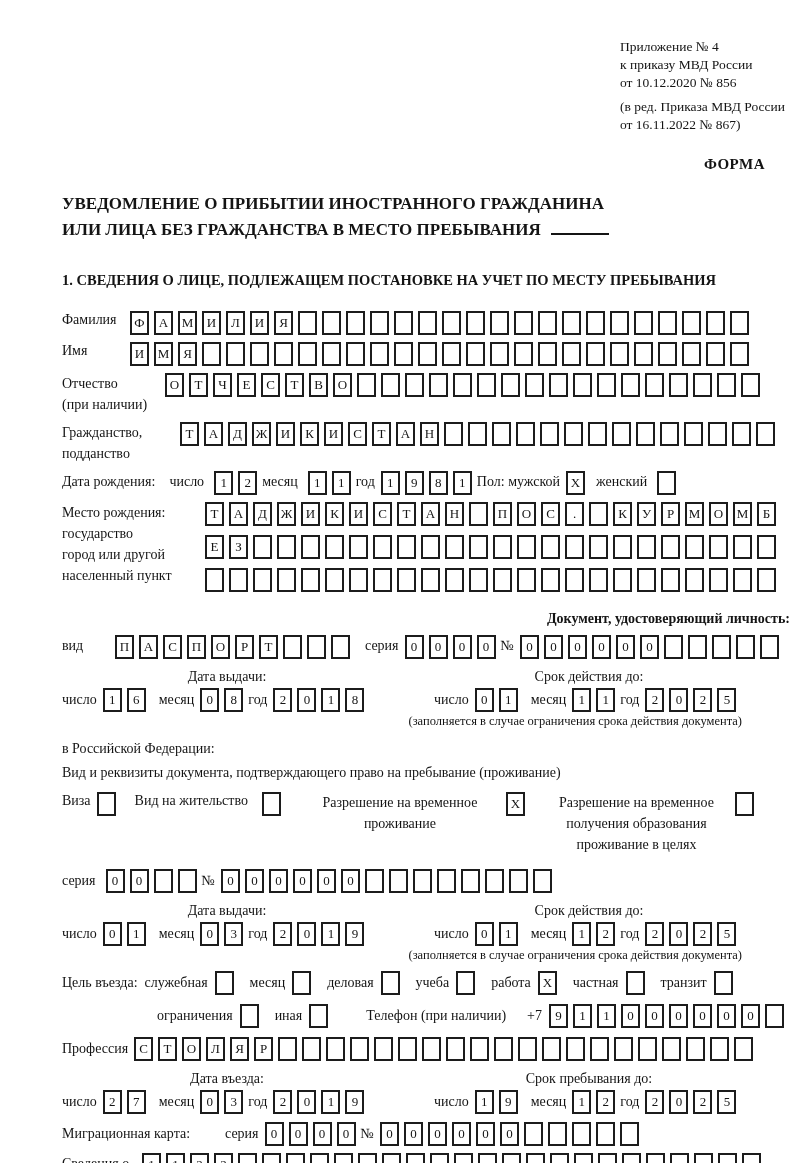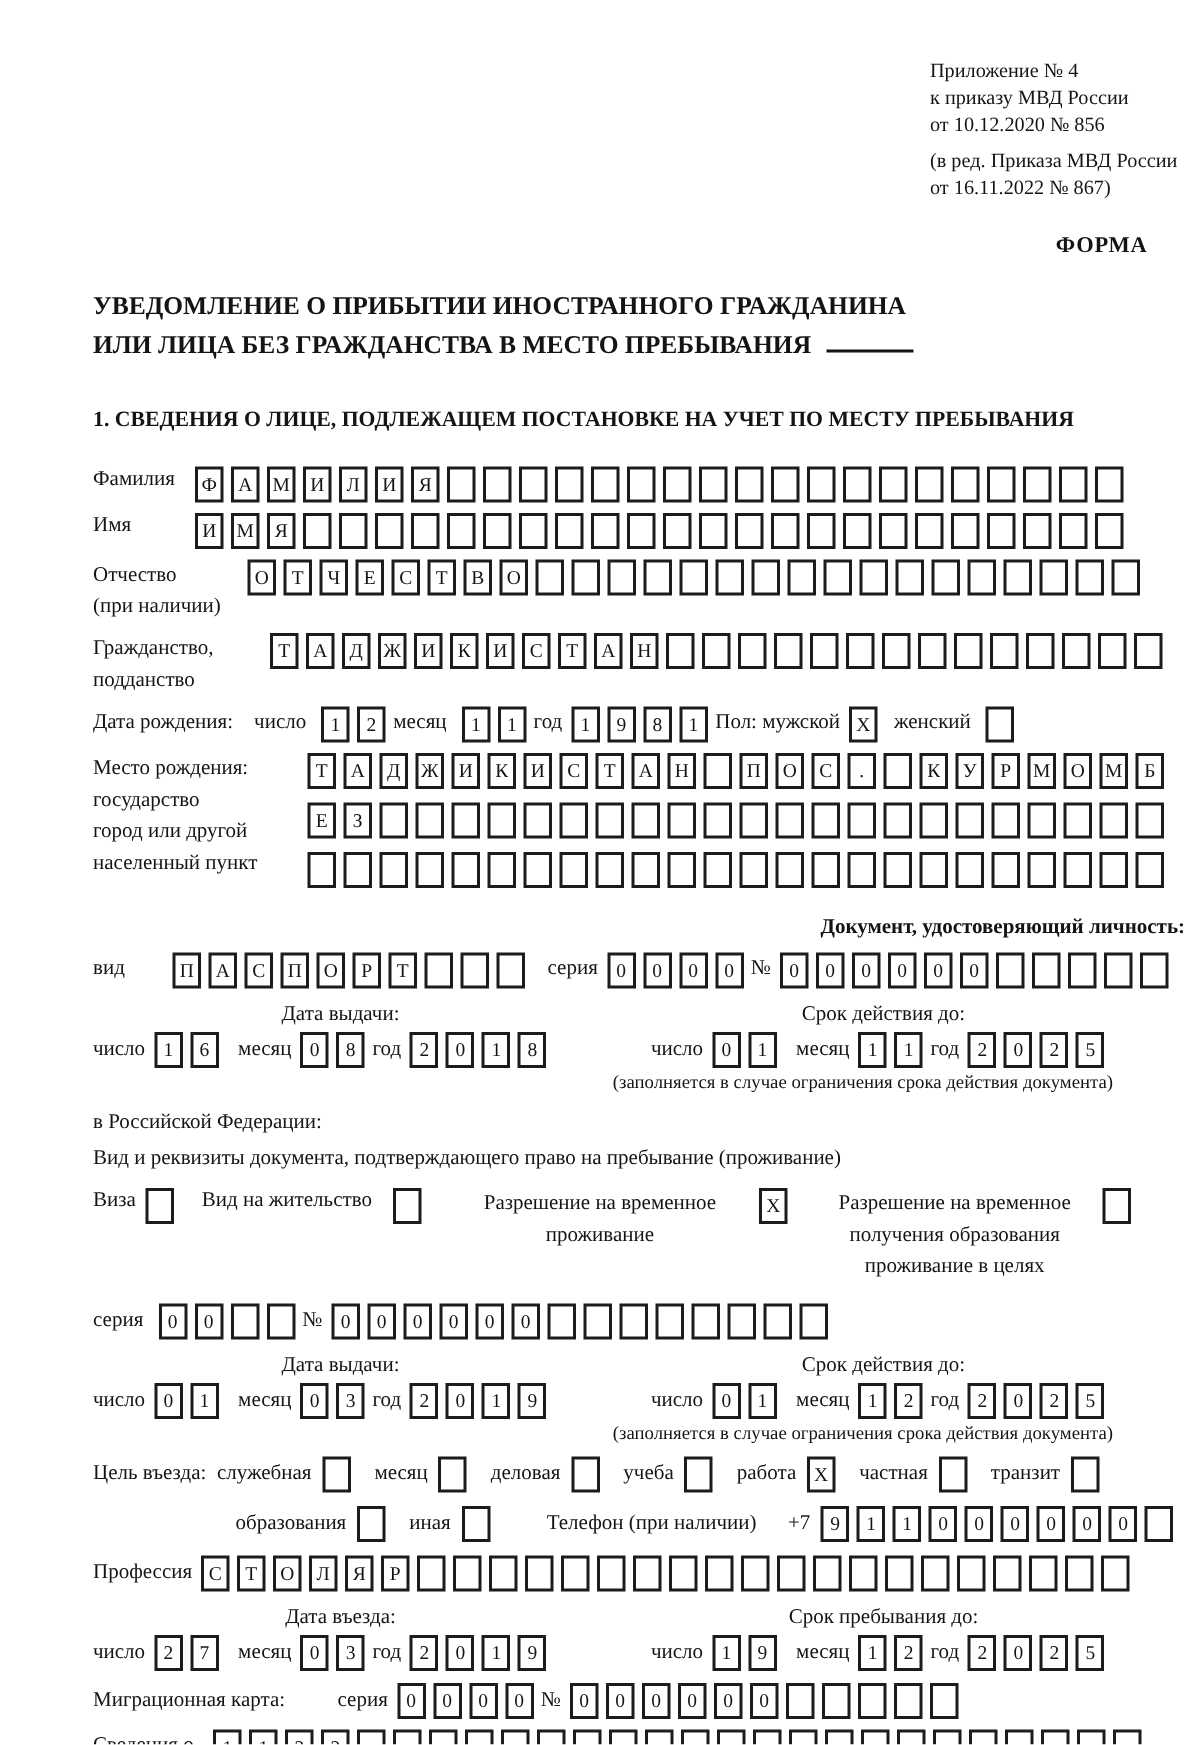--- a/index.html
+++ b/index.html
@@ -249,21 +249,21 @@
     <span class="plbl">учеба</span>
     <span class="cells pbox"><span class="cell"></span></span>
     <span class="plbl">работа</span>
     <span class="cells pbox"><span class="cell">X</span></span>
     <span class="plbl">частная</span>
     <span class="cells pbox"><span class="cell"></span></span>
     <span class="plbl">транзит</span>
     <span class="cells pbox"><span class="cell"></span></span>
   </div>
   <div class="purposerow" style="margin-left:95px;">
-    <span class="plbl">образования</span>
+    <span class="plbl">ограничения</span>
     <span class="cells pbox"><span class="cell"></span></span>
     <span class="plbl">иная</span>
     <span class="cells pbox"><span class="cell"></span></span>
     <span style="width:22px;"></span>
     <span class="plbl">Телефон (при наличии)</span>
     <span style="width:14px;"></span>
     <span class="plbl">+7</span>
     <span class="cells"><span class="cell">9</span><span class="cell">1</span><span class="cell">1</span><span class="cell">0</span><span class="cell">0</span><span class="cell">0</span><span class="cell">0</span><span class="cell">0</span><span class="cell">0</span><span class="cell"></span></span>
   </div>
 

